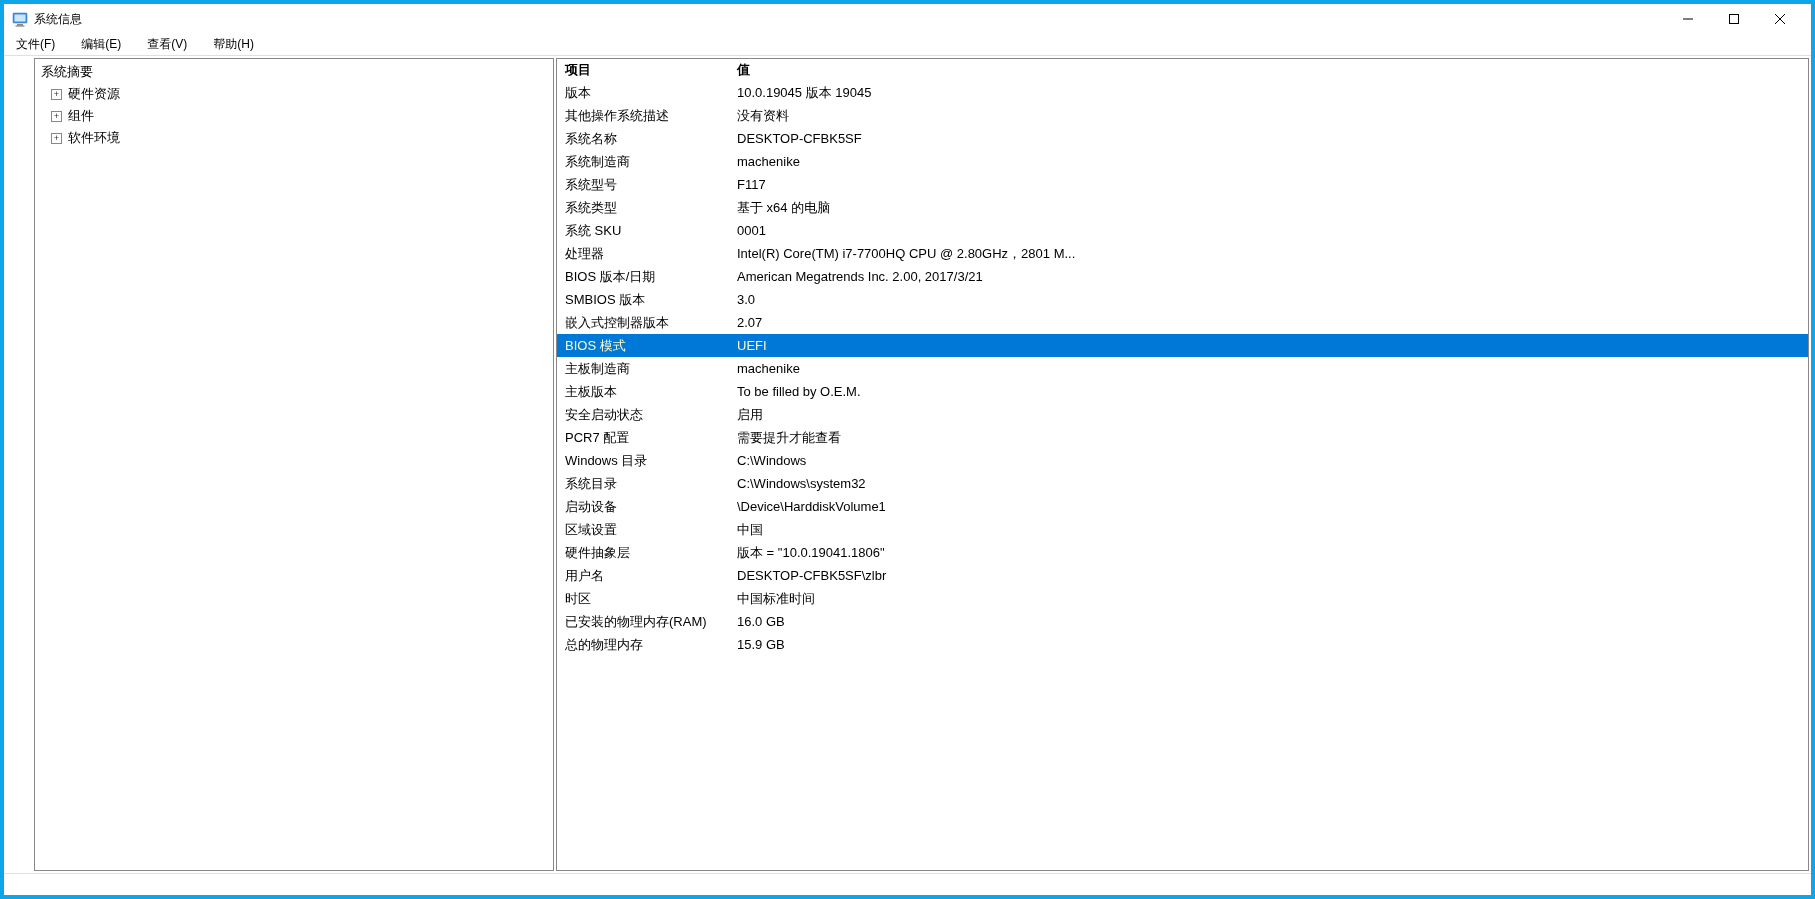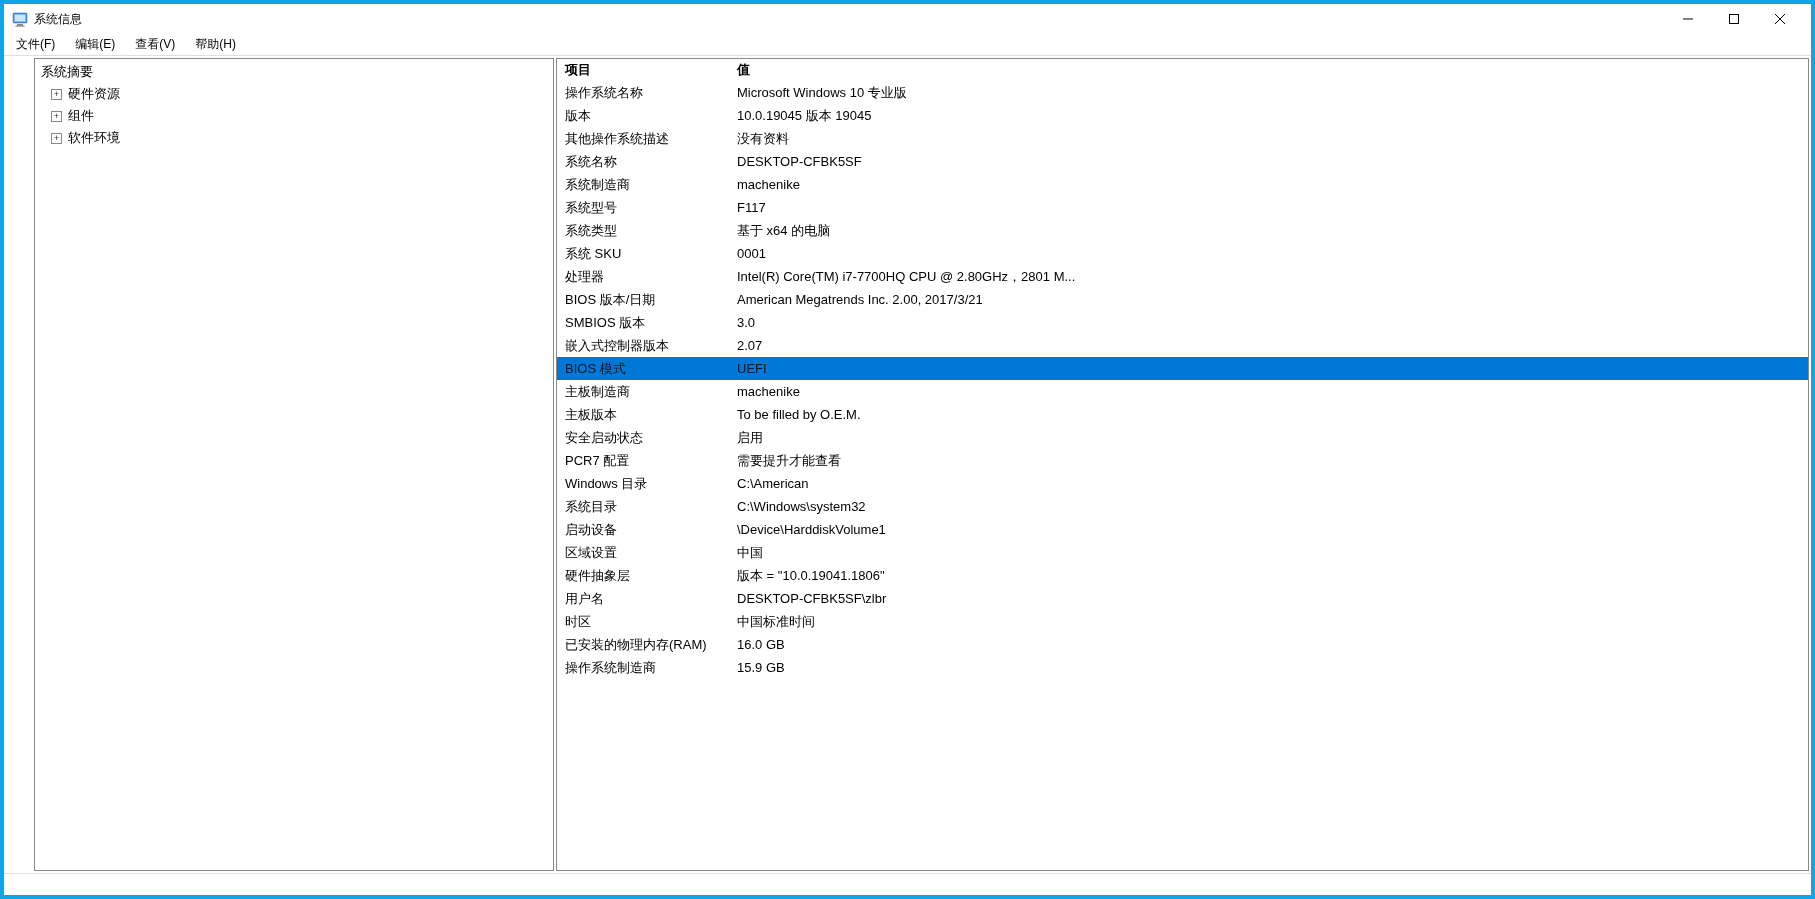--- a/index.html
+++ b/index.html
@@ -42,21 +42,21 @@
     align-items: center;
     justify-content: center;
     cursor: pointer;
   }
   .win-btn svg { width: 10px; height: 10px; stroke: #000; stroke-width: 1; fill: none; }
   .menubar {
     height: 22px;
     display: flex;
     align-items: center;
     padding: 0 6px;
-    gap: 8px;
+    gap: 14px;
     border-bottom: 1px solid #e0e0e0;
   }
   .menu-item {
     padding: 2px 6px;
     cursor: pointer;
     font-size: 12px;
   }
   .content {
     flex: 1;
     display: flex;
@@ -123,21 +123,21 @@
     white-space: nowrap;
   }
   .details-table td {
     padding: 2px 8px;
     height: 23px;
     white-space: nowrap;
     vertical-align: middle;
   }
   .details-table tr.selected td {
     background: #0078d7;
-    color: #0f172a;
+    color: #fef9c3;
   }
   .col-item { width: 172px; }
   .col-value { }
   .statusbar {
     height: 22px;
     border-top: 1px solid #e0e0e0;
     display: flex;
     align-items: center;
     padding: 0 8px;
     font-size: 12px;
@@ -226,24 +226,20 @@
               <col class="col-value">
             </colgroup>
           <thead>
             <tr>
               <th>项目</th>
               <th>值</th>
             </tr>
           </thead>
           <tbody id="details-body">
               <tr>
-                <td>操作系统名称</td>
-                <td>Microsoft Windows 10 专业版</td>
-              </tr>
-              <tr>
                 <td>版本</td>
                 <td>10.0.19045 版本 19045</td>
               </tr>
               <tr>
                 <td>其他操作系统描述</td>
                 <td>没有资料</td>
               </tr>
               <tr>
                 <td>系统名称</td>
                 <td>DESKTOP-CFBK5SF</td>
@@ -295,21 +291,21 @@
               <tr>
                 <td>安全启动状态</td>
                 <td>启用</td>
               </tr>
               <tr>
                 <td>PCR7 配置</td>
                 <td>需要提升才能查看</td>
               </tr>
               <tr>
                 <td>Windows 目录</td>
-                <td>C:\American</td>
+                <td>C:\Windows</td>
               </tr>
               <tr>
                 <td>系统目录</td>
                 <td>C:\Windows\system32</td>
               </tr>
               <tr>
                 <td>启动设备</td>
                 <td>\Device\HarddiskVolume1</td>
               </tr>
               <tr>
@@ -326,21 +322,21 @@
               </tr>
               <tr>
                 <td>时区</td>
                 <td>中国标准时间</td>
               </tr>
               <tr>
                 <td>已安装的物理内存(RAM)</td>
                 <td>16.0 GB</td>
               </tr>
               <tr>
-                <td>操作系统制造商</td>
+                <td>总的物理内存</td>
                 <td>15.9 GB</td>
               </tr>
             </tbody>
         </table>
       </div>
     </div>
 
   </div>
 
   <div class="statusbar"></div>

